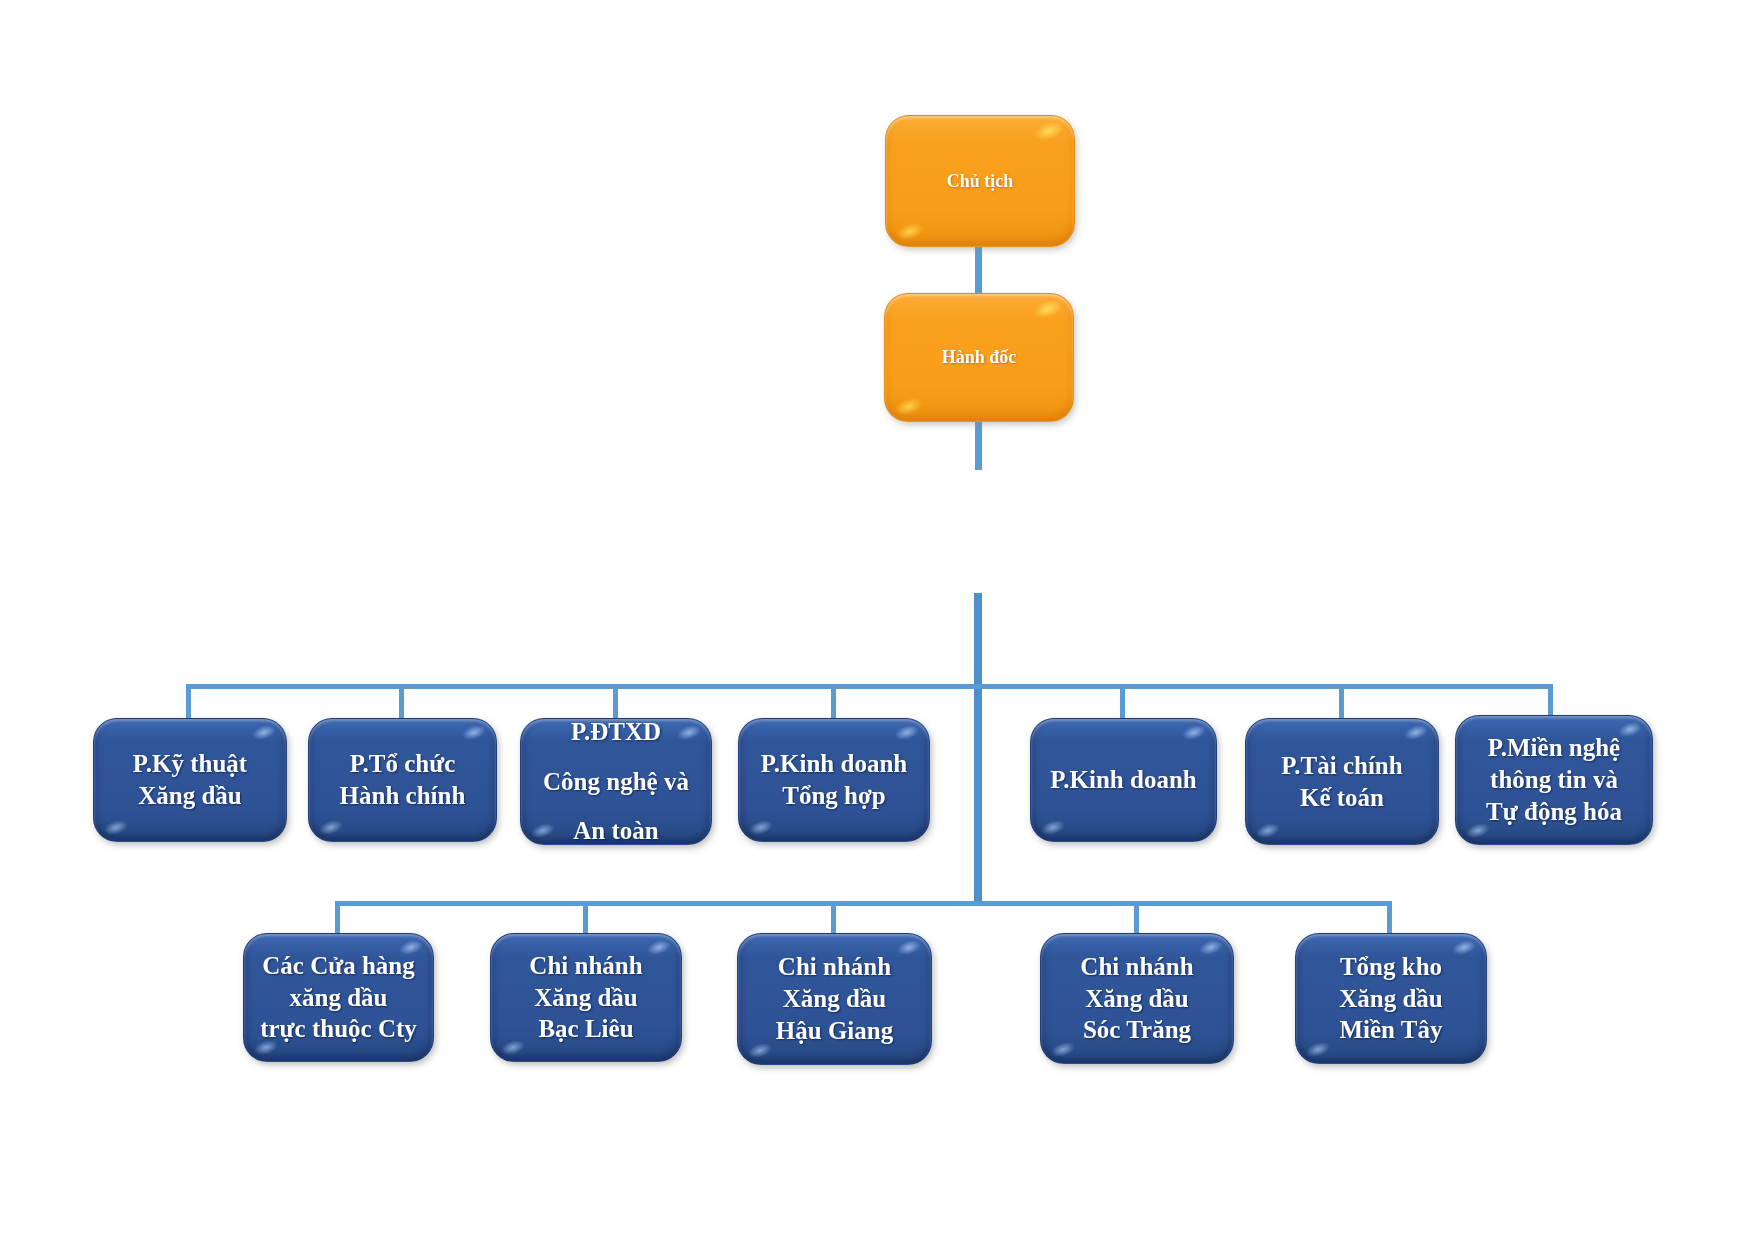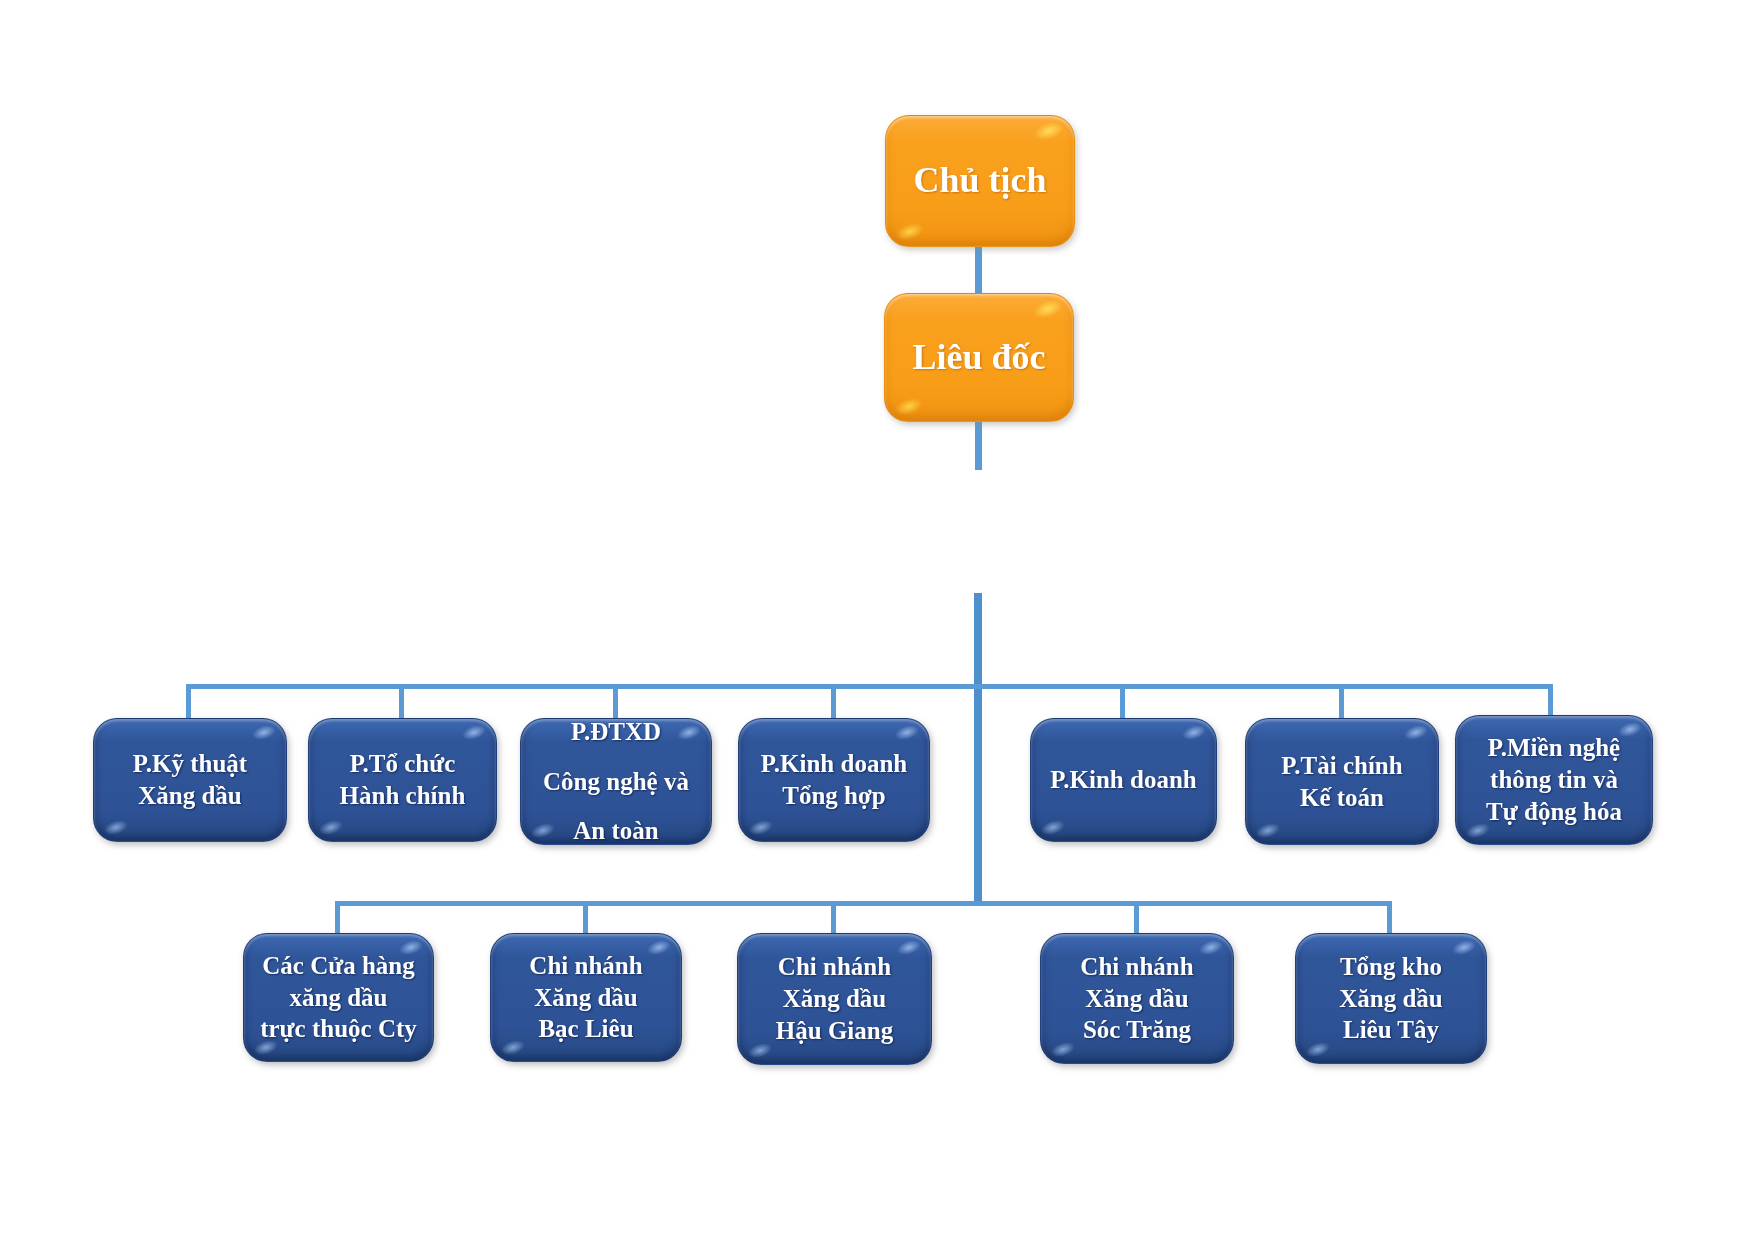--- a/index.html
+++ b/index.html
@@ -28,21 +28,21 @@
     align-items: center;
     text-align: center;
     border-radius: 24px;
     color: #ffffff;
     font-weight: bold;
     line-height: 1.27;
   }
   .node .line { display: block; white-space: nowrap; }
 
   .node.orange {
-    font-size: 36px;
+    font-size: 18px;
     background: linear-gradient(180deg, #fbab35 0%, #f9a01d 22%, #f89d18 72%, #ef9212 100%);
     border: 1px solid rgba(210,125,0,0.45);
     box-shadow:
       inset 0 2px 3px rgba(255,255,255,0.45),
       inset 0 -5px 9px rgba(205,115,0,0.55),
       2px 3px 6px rgba(140,140,140,0.45);
     text-shadow: 1px 1px 2px rgba(160,85,0,0.55);
   }
   .node.orange::before { 
     content: "";
@@ -115,21 +115,21 @@
   <div class="conn" style="left:583px; top:901px; width:5px; height:32px;"></div>
   <div class="conn" style="left:831px; top:901px; width:5px; height:32px;"></div>
   <div class="conn" style="left:1134px; top:901px; width:5px; height:32px;"></div>
   <div class="conn" style="left:1387px; top:901px; width:5px; height:32px;"></div>
 
   <div class="node orange" style="left:885px; top:115px; width:188px; height:130px;">
     <span class="line">Chủ tịch</span>
   </div>
 
   <div class="node orange" style="left:884px; top:293px; width:188px; height:127px;">
-    <span class="line">Liêu đốc</span>
+    <span class="line">Hành đốc</span>
   </div>
 
 
   <div class="node blue" style="left:93px; top:718px; width:192px; height:122px;">
     <span class="line">P.Kỹ thuật</span>
     <span class="line">Xăng dầu</span>
   </div>
 
   <div class="node blue" style="left:308px; top:718px; width:187px; height:122px;">
     <span class="line">P.Tổ chức</span>
@@ -182,16 +182,16 @@
 
   <div class="node blue" style="left:1040px; top:933px; width:192px; height:129px;">
     <span class="line">Chi nhánh</span>
     <span class="line">Xăng dầu</span>
     <span class="line">Sóc Trăng</span>
   </div>
 
   <div class="node blue" style="left:1295px; top:933px; width:190px; height:129px;">
     <span class="line">Tổng kho</span>
     <span class="line">Xăng dầu</span>
-    <span class="line">Liêu Tây</span>
+    <span class="line">Miền Tây</span>
   </div>
 
 </div>
 
 </body></html>

